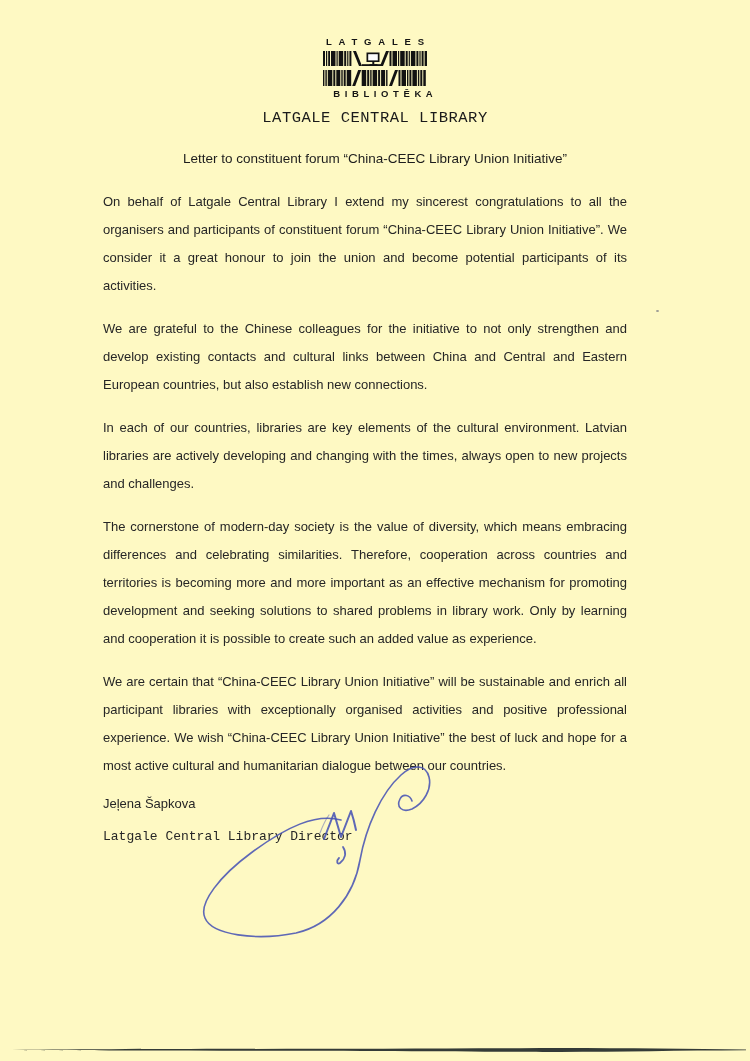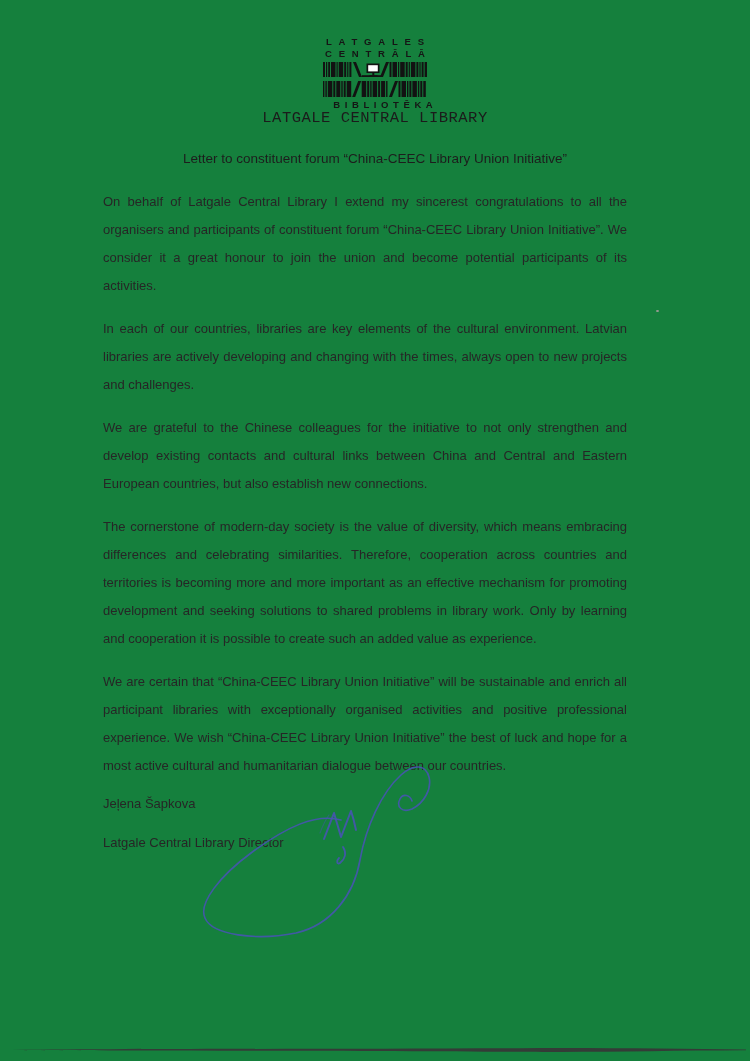--- a/index.html
+++ b/index.html
@@ -1,18 +1,18 @@
 <!DOCTYPE html>
 <html><head>
 <meta charset="utf-8">
 <style>
   html,body{margin:0;padding:0;background:#e8e8e8;}
   .page{
     position:relative;width:750px;height:1061px;margin:0 auto;
-    background:#15803d;overflow:hidden;
+    background:#fef9c3;overflow:hidden;
     font-family:"Liberation Sans",sans-serif;color:#242424;
   }
   
   .logo{position:absolute;top:36px;left:0;width:750px;text-align:center;}
   .logo-line{font-weight:700;color:#151515;}
   .lat{font-size:9.5px;letter-spacing:6.8px;text-indent:6.8px;line-height:11.5px;}
   .bib{font-size:9.5px;letter-spacing:4.6px;text-indent:4.6px;line-height:11px;margin-top:2px;margin-left:16px;}
   .pictogram{display:block;margin:3px auto 0;}
   
   .org-name{
@@ -25,34 +25,33 @@
   }
   
   .body{
     position:absolute;top:188px;left:103px;width:524px;
     font-size:13px;line-height:28px;text-align:justify;color:#262626;
   }
   .body p{margin:0 0 15px 0;}
   
   .sig-area{position:relative;margin-top:12px;text-align:left;}
   .sig-name{line-height:18px;margin-top:13px;}
-  .sig-title{margin-top:21px;line-height:18px;}
+  .sig-title{margin-top:15px;line-height:18px;font-family:Liberation Mono, monospace;}
   .signature-svg{position:absolute;left:93px;top:-40px;pointer-events:none;}
   
   .scan-line{position:absolute;left:0;top:1044px;}
   .speck{position:absolute;left:656px;top:310px;width:3px;height:2px;background:#9b9b95;border-radius:50%;}
 </style>
 </head>
 <body>
 
 <div class="page">
 
   <header class="logo">
     <div class="logo-line lat">LATGALES</div>
-    <div class="logo-line lat">CENTRĀLĀ</div>
     <svg class="pictogram" width="104" height="35" viewBox="0 0 104 35" aria-hidden="true">
       <g fill="#121212">
 
         <rect x="0" y="0" width="2" height="15"></rect>
           <rect x="3" y="0" width="1.2" height="15"></rect>
         <rect x="5.2" y="0" width="1.8" height="15"></rect>
           <rect x="8" y="0" width="4.5" height="15"></rect>
         <rect x="13.5" y="0" width="1.2" height="15"></rect>
           <rect x="15.7" y="0" width="4.5" height="15"></rect>
         <rect x="21.2" y="0" width="2" height="15"></rect>
@@ -107,22 +106,22 @@
       </g>
     </svg>
     <div class="logo-line bib">BIBLIOTĒKA</div>
   </header>
 
   <h1 class="org-name">LATGALE CENTRAL LIBRARY</h1>
   <h2 class="letter-title">Letter to constituent forum “China-CEEC Library Union Initiative”</h2>
 
   <main class="body">
     <p>On behalf of Latgale Central Library I extend my sincerest congratulations to all the organisers and participants of constituent forum “China-CEEC Library Union Initiative”. We consider it a great honour to join the union and become potential participants of its activities.</p>
+    <p>We are grateful to the Chinese colleagues for the initiative to not only strengthen and develop existing contacts and cultural links between China and Central and Eastern European countries, but also establish new connections.</p>
     <p>In each of our countries, libraries are key elements of the cultural environment. Latvian libraries are actively developing and changing with the times, always open to new projects and challenges.</p>
-    <p>We are grateful to the Chinese colleagues for the initiative to not only strengthen and develop existing contacts and cultural links between China and Central and Eastern European countries, but also establish new connections.</p>
     <p>The cornerstone of modern-day society is the value of diversity, which means embracing differences and celebrating similarities. Therefore, cooperation across countries and territories is becoming more and more important as an effective mechanism for promoting development and seeking solutions to shared problems in library work. Only by learning and cooperation it is possible to create such an added value as experience.</p>
     <p>We are certain that “China-CEEC Library Union Initiative” will be sustainable and enrich all participant libraries with exceptionally organised activities and positive professional experience. We wish “China-CEEC Library Union Initiative” the best of luck and hope for a most active cultural and humanitarian dialogue between our countries.</p>
 
     <div class="sig-area">
       <div class="sig-name">Jeļena Šapkova</div>
       <div class="sig-title">Latgale Central Library Director</div>
 
       <svg class="signature-svg" width="250" height="195" viewBox="0 0 250 195" aria-hidden="true">
         <g fill="none" stroke="#4853b4" stroke-opacity="0.88" stroke-linecap="round" stroke-linejoin="round">
           <path stroke-width="1.6" d="M145,65 C120,58 90,72 55,98 C25,120 2,148 9,163

